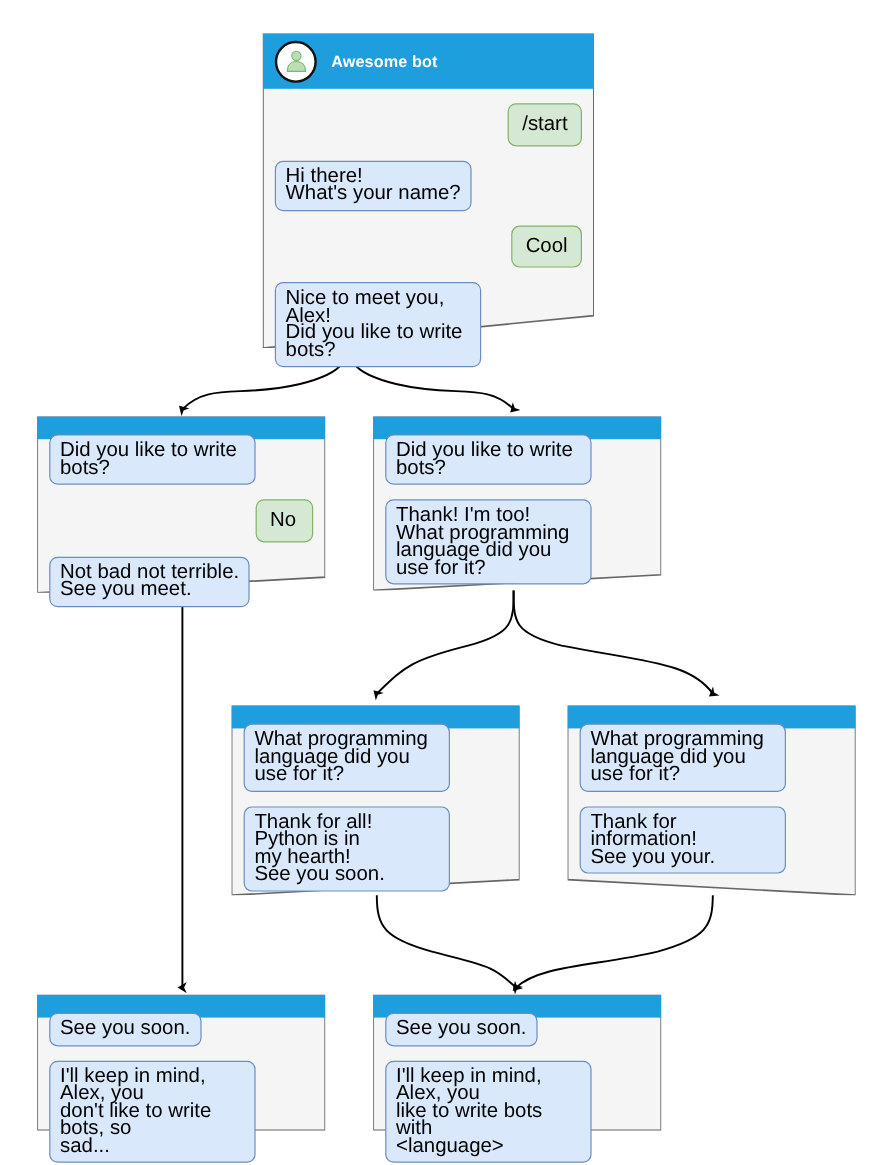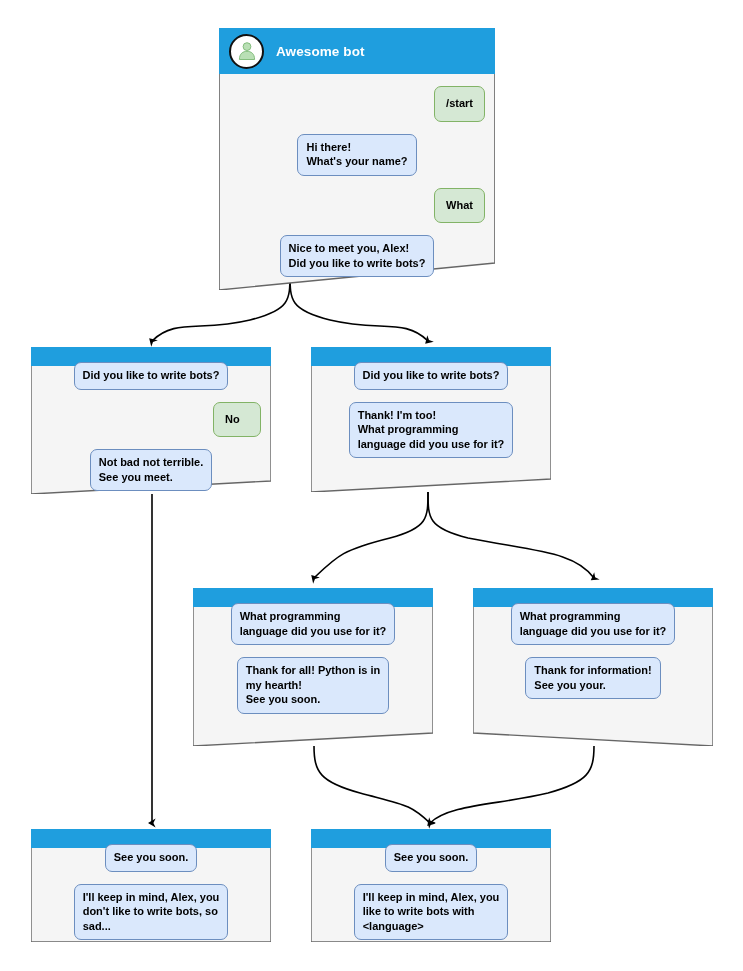--- a/index.html
+++ b/index.html
@@ -82,34 +82,33 @@
     position: relative;
     padding: 10px 10px 6px 10px;
     box-sizing: border-box;
   }
 
   
   .row {
     display: flex;
     margin-bottom: 12px;
   }
-  .row.left  { justify-content: center; }
+  .row.left  { justify-content: flex-start; }
   .row.right { justify-content: flex-end; }
   .row:last-child { margin-bottom: 0; }
 
   .bubble {
-    font-size: 11px;
+    font-size: 17px;
     line-height: 14.5px;
     color: #000000;
     padding: 5px 8px 6px 8px;
     border-radius: 7px;
     box-sizing: border-box;
     white-space: pre-line;
     max-width: 172px;
-    font-weight: bold;
   }
   .bubble.bot {
     background: #dae8fc;
     border: 1px solid #6c8ebf;
   }
   .bubble.user {
     background: #d5e8d4;
     border: 1px solid #82b366;
     text-align: left;
     min-width: 48px;
@@ -160,21 +159,21 @@
       </div>
       <div class="win-body" style="padding-top:12px;">
         <div class="row right">
           <div class="bubble user pad-user">/start</div>
         </div>
         <div class="row left">
           <div class="bubble bot">Hi there!
 What's your name?</div>
         </div>
         <div class="row right">
-          <div class="bubble user pad-user">What</div>
+          <div class="bubble user pad-user">Cool</div>
         </div>
         <div class="row left">
           <div class="bubble bot">Nice to meet you, Alex!
 Did you like to write bots?</div>
         </div>
       </div>
     </div>
   </div>
 
   <div class="window" style="left:31px; top:347px; width:240px; height:147px;">

